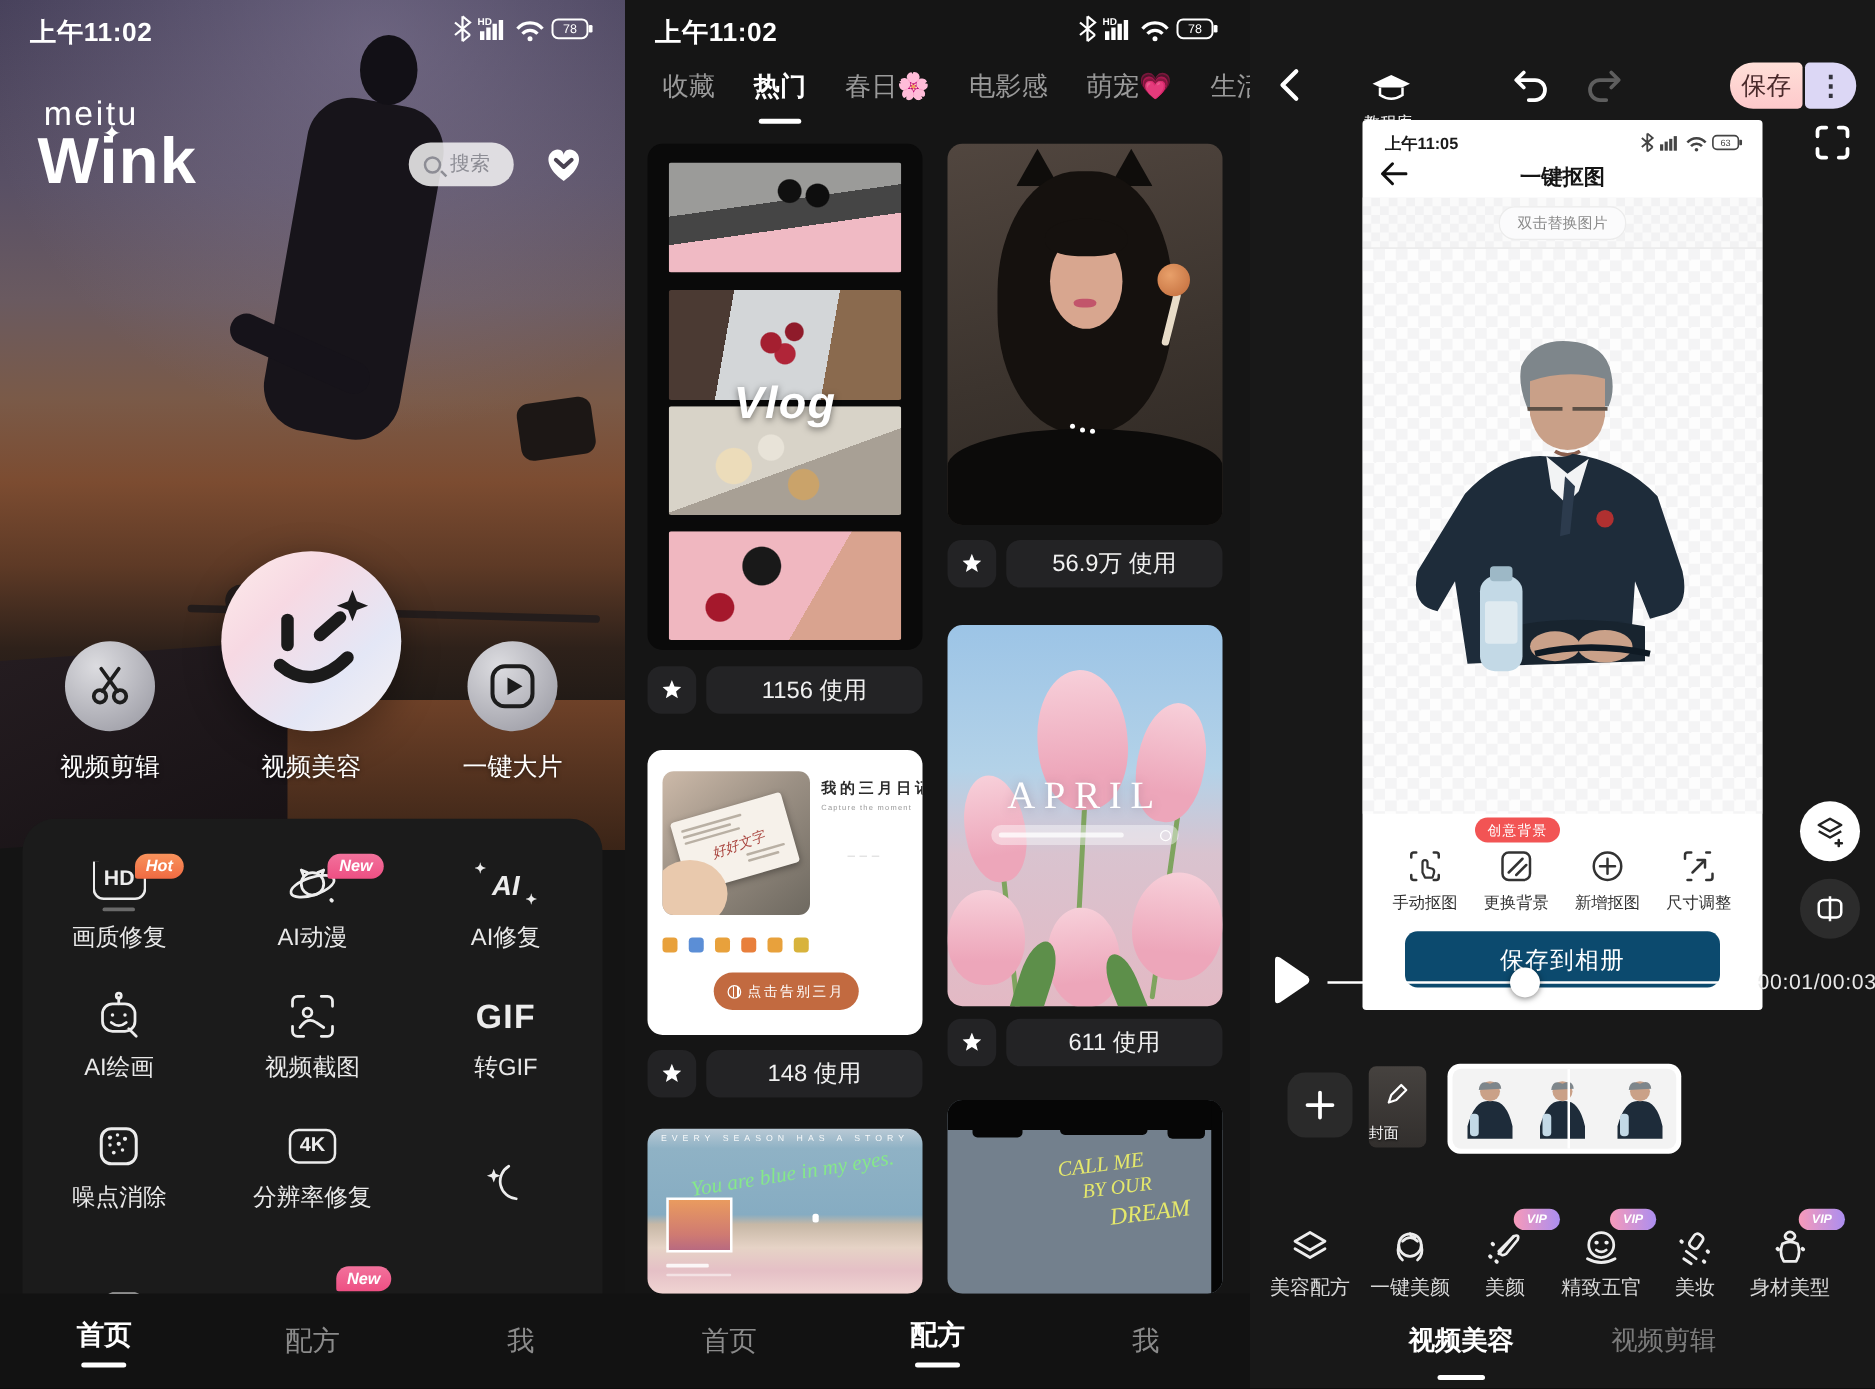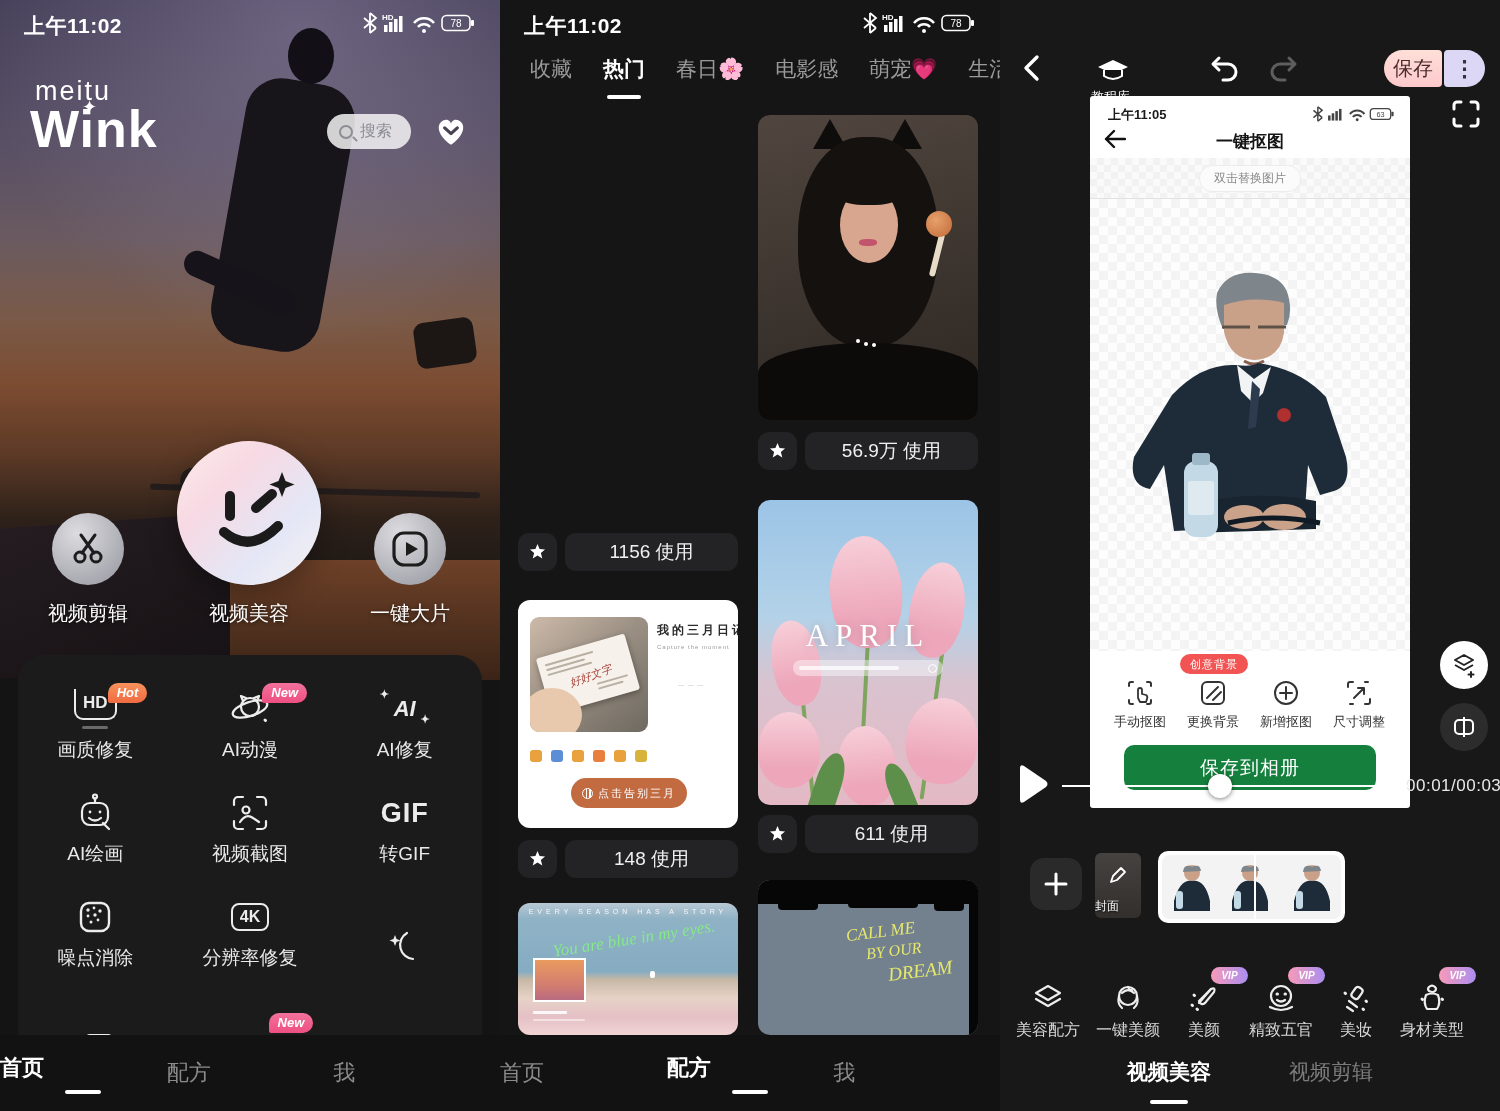--- a/index.html
+++ b/index.html
@@ -37,21 +37,21 @@
 .feat .ich{height:52px;display:flex;align-items:center;justify-content:center}
 .feat .lbl{font-size:19px;color:#e9e9e9;margin-top:2px}
 .badge{position:absolute;font-style:italic;font-weight:bold;font-size:13px;color:#fff;padding:2px 9px 3px;border-radius:10px 10px 10px 2px;top:8px;left:58%}
 .badge.hot{background:linear-gradient(180deg,#f8935c,#f06a42)}
 .badge.new{background:linear-gradient(180deg,#f2729c,#ee4f83)}
 .hdbox{display:inline-block;border:2.5px solid #ececec;border-top:none;border-radius:0 0 9px 9px;padding:4px 7px 5px;font-size:17px;font-weight:bold;color:#ececec}
 .dash{width:26px;height:3px;background:#6a6a6a;border-radius:2px;margin:6px auto 0}
 .kbox{display:inline-block;border:2.5px solid #ececec;border-radius:8px;padding:3px 7px;font-size:16px;font-weight:bold;color:#ececec}
 .giftxt{font-size:27px;font-weight:bold;color:#ececec;letter-spacing:1px}
 .nav{position:absolute;left:0;bottom:0;width:500px;height:76px;background:#121212;display:flex;align-items:center;z-index:9}
-.nav .ni{flex:1;font-size:22px;color:#8b8b8b}
+.nav .ni{flex:1;text-align:center;font-size:22px;color:#8b8b8b}
 .nav .ni.on{color:#fff;font-weight:bold}
 .nav .ni.on .ul{width:36px;height:4px;background:#fff;border-radius:2px;margin:7px auto 0}
 
 #pM{left:500px;background:#151515}
 .tabs{position:absolute;left:30px;top:55px;display:flex;gap:31px;font-size:21px;color:#9a9a9a;white-space:nowrap}
 .tab.on{color:#fff;font-weight:bold}
 .tab{position:relative}
 .tab.on .ul{position:absolute;left:50%;transform:translateX(-50%);bottom:-16px;width:34px;height:4px;border-radius:2px;background:#fff}
 .card{position:absolute;border-radius:12px;overflow:hidden}
 .userow{position:absolute;height:38px;display:flex;gap:8px}
@@ -96,21 +96,21 @@
 .pillL{position:absolute;width:58px;height:37px;border-radius:19px 4px 4px 19px;background:linear-gradient(180deg,#ffdfd8,#fdc9cb);color:#4a2a2b;font-size:20px;display:flex;align-items:center;justify-content:center}
 .pillR{position:absolute;width:41px;height:37px;border-radius:4px 19px 19px 4px;background:#dcd7f5;color:#33333d;font-size:22px;font-weight:bold;display:flex;align-items:center;justify-content:center}
 .canvas{position:absolute;left:90px;top:96px;width:320px;height:712px;background:#fff;border-radius:3px;overflow:hidden;color:#111}
 .checker{background:repeating-conic-gradient(#f4f4f5 0% 25%,#fdfdfd 0% 50%) 0 0/18px 18px}
 .hintband{position:absolute;left:0;top:62px;width:100%;height:41px;background:repeating-conic-gradient(#f2f2f3 0% 25%,#fafafa 0% 50%) 0 0/14px 14px;border-bottom:1px solid #e2e2e2;display:flex;align-items:center;justify-content:center}
 .hintpill{background:#fbfbfc;border:1px solid #ececec;border-radius:13px;padding:4px 14px;font-size:12px;color:#8a8a8a}
 .cv-title{position:absolute;left:0;top:34px;width:100%;text-align:center;font-size:17px;font-weight:bold;color:#151515}
 .redbadge{position:absolute;left:90px;top:558px;width:68px;height:20px;border-radius:10px;background:#f25454;color:#fff;font-size:11px;display:flex;align-items:center;justify-content:center;letter-spacing:1px}
 .tool{position:absolute;top:582px;width:74px;text-align:center}
 .tool .tlbl{font-size:13px;color:#333;margin-top:5px}
-.bluebtn{position:absolute;left:34px;top:649px;width:252px;height:45px;border-radius:10px;background:#15803d;color:#fff;font-size:19px;display:flex;align-items:center;justify-content:center;letter-spacing:1px}
+.bluebtn{position:absolute;left:34px;top:649px;width:252px;height:45px;border-radius:10px;background:#0c4a6e;color:#fff;font-size:19px;display:flex;align-items:center;justify-content:center;letter-spacing:1px}
 .circbtn{position:absolute;width:48px;height:48px;border-radius:50%;display:flex;align-items:center;justify-content:center}
 .thumb-plus{position:absolute;left:30px;top:858px;width:52px;height:52px;border-radius:14px;background:#2a2a2a;display:flex;align-items:center;justify-content:center}
 .cover{position:absolute;left:95px;top:853px;width:46px;height:65px;border-radius:6px;background:linear-gradient(180deg,#46423f,#322f2d);overflow:hidden}
 .coverlbl{position:absolute;left:0;bottom:3px;width:100%;text-align:left;font-size:12px;color:#fff;text-shadow:0 1px 2px #000}
 .clip{position:absolute;left:158px;top:851px;width:187px;height:72px;background:#fff;border-radius:10px;padding:4px}
 .clipin{position:relative;width:100%;height:100%;background:#f3f3f3;border-radius:7px;overflow:hidden}
 .mini-man{position:absolute;top:6px;width:44px;height:52px}
 .tb-item{position:absolute;top:983px;width:78px;text-align:center}
 .tb-item .tlbl{font-size:16px;color:#d8d8d8;margin-top:7px}
 .vip{position:absolute;top:-16px;left:46px;width:37px;height:17px;border-radius:9px;background:linear-gradient(90deg,#f79ab9,#ab8ef0);color:#fff;font-size:10px;font-style:italic;font-weight:bold;display:flex;align-items:center;justify-content:center}
@@ -323,20 +323,27 @@
 
   <div class="tabs">
     <div class="tab"><span>收藏</span></div>
     <div class="tab on"><span>热门</span><div class="ul"></div></div>
     <div class="tab"><span>春日🌸</span></div>
     <div class="tab"><span>电影感</span></div>
     <div class="tab"><span>萌宠💗</span></div>
     <div class="tab"><span>生活</span></div>
   </div>
 
+  <div class="card" style="left:18px;top:115px;width:220px;height:405px;background:#0a0a0a">
+    <div class="strip" style="top:15px;background:radial-gradient(circle at 52% 26%,#101010 9px,transparent 10px),radial-gradient(circle at 64% 30%,#0e0e0e 9px,transparent 10px),linear-gradient(172deg,#9b9b99 0 38%,#454545 38% 58%,#f0bac4 58%)"></div>
+    <div class="strip" style="top:117px;background:radial-gradient(circle at 44% 48%,#a41f30 8px,transparent 9px),radial-gradient(circle at 54% 38%,#8f1b2a 7px,transparent 8px),radial-gradient(circle at 50% 58%,#b02538 8px,transparent 9px),linear-gradient(100deg,#4b3a33 0 26%,#d3d6d8 26% 68%,#8a6a4e 68%)"></div>
+    <div class="strip" style="top:210px;height:87px;background:radial-gradient(circle at 28% 55%,#ecdcba 14px,transparent 15px),radial-gradient(circle at 58% 72%,#caa36a 12px,transparent 13px),radial-gradient(circle at 44% 38%,#e8e3d8 10px,transparent 11px),linear-gradient(160deg,#d8d3c8 0 55%,#a8a095 55%)"></div>
+    <div class="strip" style="top:310px;height:87px;background:radial-gradient(circle at 40% 32%,#191919 15px,transparent 16px),radial-gradient(circle at 22% 70%,#a5182c 11px,transparent 12px),linear-gradient(120deg,#f0b7c0 0 62%,#d9a38f 62%)"></div>
+    <div class="vlogtxt" style="top:186px">Vlog</div>
+  </div>
   <div class="userow" style="left:18px;top:533px;width:220px">
     <div class="star-btn">
         <span class="star"></span>
       </div>
     <div class="use-pill">
         <span>1156 使用</span>
       </div>
   </div>
 
   <div class="card" style="left:258px;top:115px;width:220px;height:305px;background:linear-gradient(165deg,#51463f 0%,#3c342e 55%,#2d2722 100%)">

